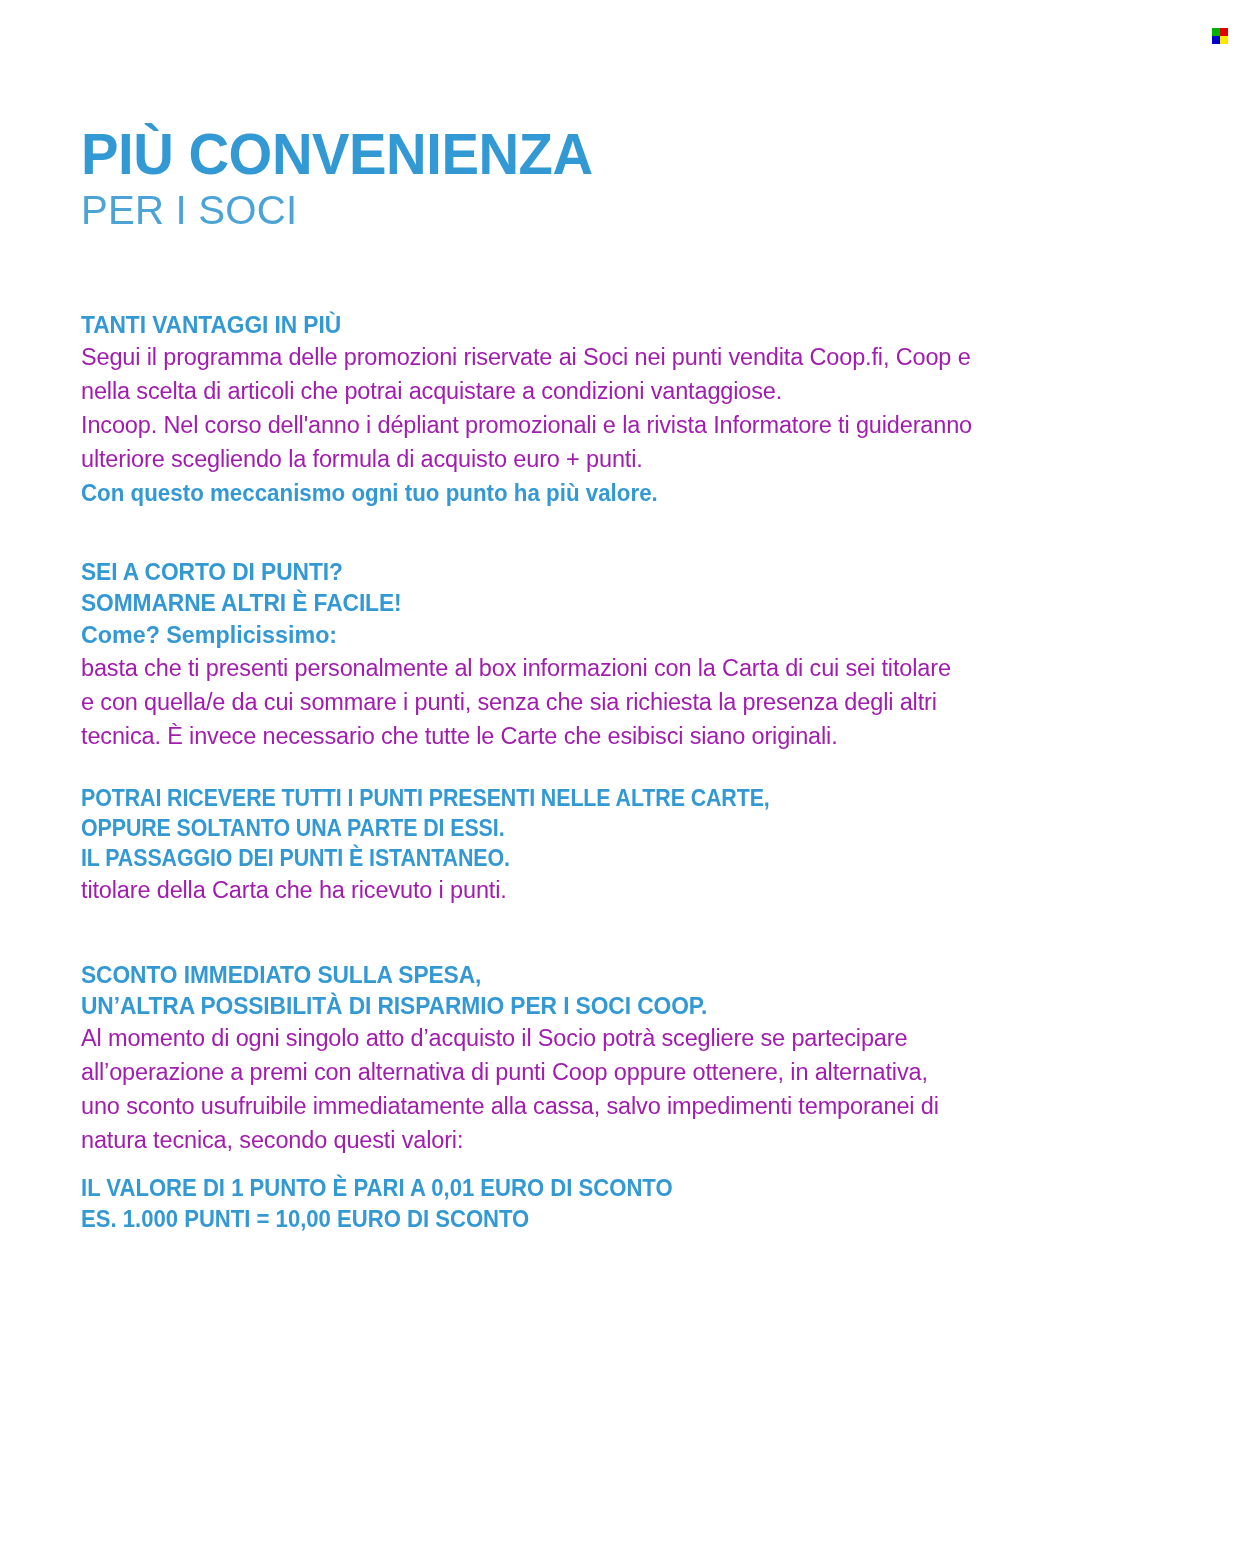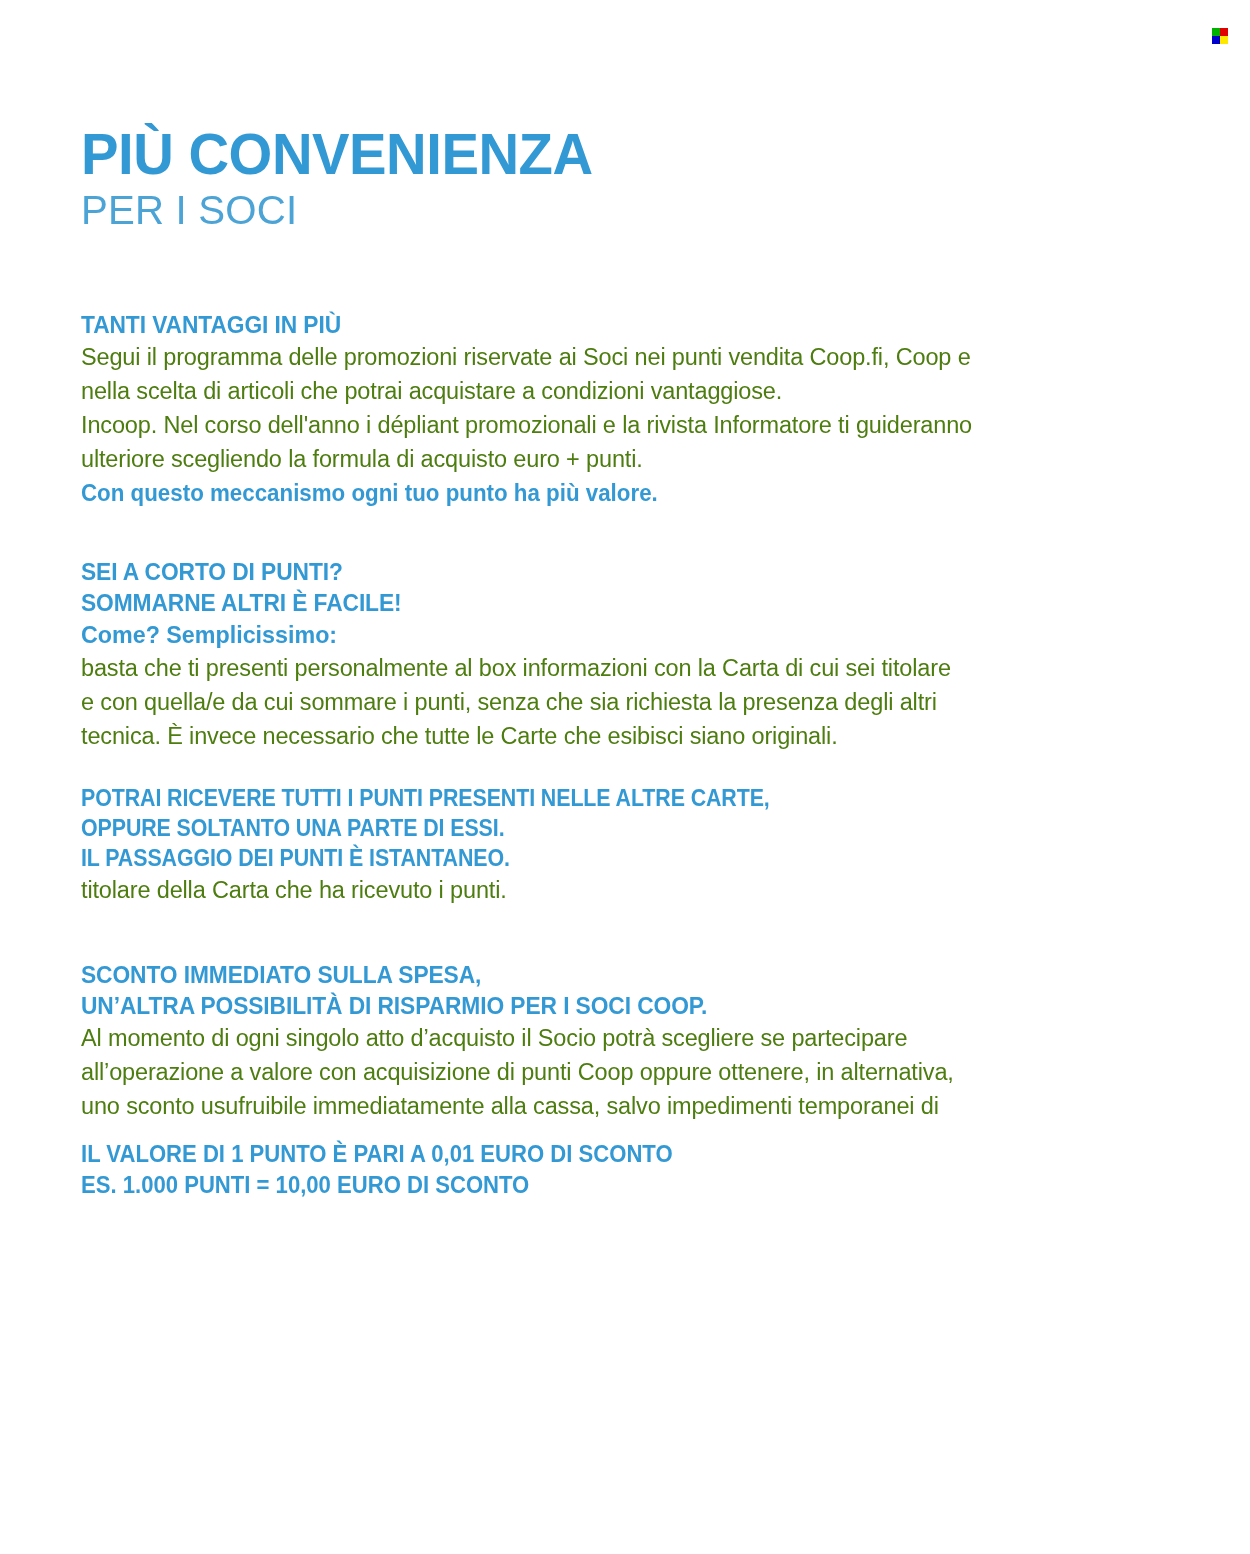--- a/index.html
+++ b/index.html
@@ -93,21 +93,21 @@
     transform: scaleX(0.95);
     transform-origin: left center;
     white-space: nowrap;
   }
 
   .para {
     font-family: "Liberation Sans", sans-serif;
     font-weight: normal;
     font-size: 23.5px;
     line-height: 34px;
-    color: #4d7c0f;
+    color: #a21caf;
     margin: 0;
     letter-spacing: -0.15px;
   }
   .para .ln { display: block; white-space: nowrap; }
 
   .para-blue-bold {
     font-family: "Liberation Sans", sans-serif;
     font-weight: bold;
     font-size: 23.5px;
     line-height: 34px;
@@ -206,22 +206,23 @@
         </p>
       </section>
 
       <div class="gap-xl"></div>
 
       <section class="block">
         <p class="hd">SCONTO IMMEDIATO SULLA SPESA,</p>
         <p class="hd">UN’ALTRA POSSIBILITÀ DI RISPARMIO PER I SOCI COOP.</p>
         <p class="para">
           <span class="ln">Al momento di ogni singolo atto d’acquisto il Socio potrà scegliere se partecipare</span>
-          <span class="ln">all’operazione a valore con acquisizione di punti Coop oppure ottenere, in alternativa,</span>
+          <span class="ln">all’operazione a premi con alternativa di punti Coop oppure ottenere, in alternativa,</span>
           <span class="ln">uno sconto usufruibile immediatamente alla cassa, salvo impedimenti temporanei di</span>
+          <span class="ln">natura tecnica, secondo questi valori:</span>
         </p>
         <div class="gap-sm"></div>
         <div class="values">
           <span class="ln">IL VALORE DI 1 PUNTO È PARI A 0,01 EURO DI SCONTO</span>
           <span class="ln">ES. 1.000 PUNTI = 10,00 EURO DI SCONTO</span>
         </div>
       </section>
 
     </div>
   </div>

